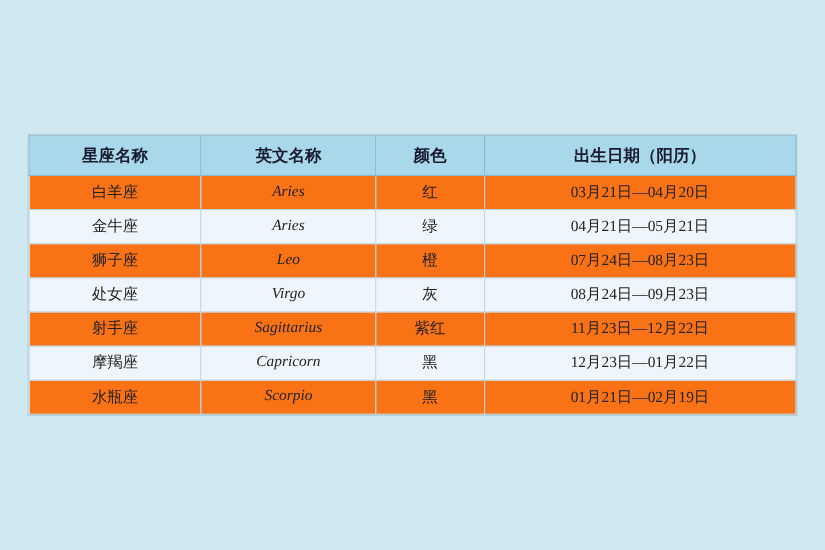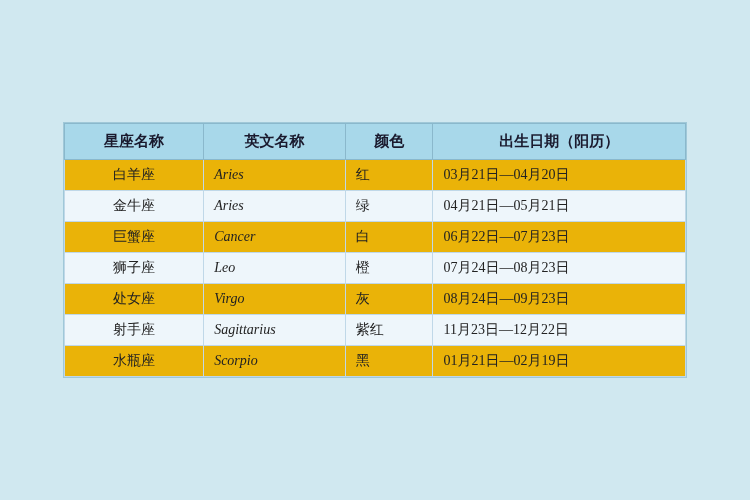--- a/index.html
+++ b/index.html
@@ -8,48 +8,49 @@
       height: 500px;
       background: #d0e8f0;
       display: flex;
       align-items: center;
       justify-content: center;
       font-family: "SimSun", "宋体", serif;
     }
     .table-container {
       background: #f0f8ff;
       border: 1px solid #a0c8d8;
-      width: 624px;
+      width: 700px;
     }
     table {
       width: 100%;
       border-collapse: collapse;
     }
     thead tr {
       background: #a8d8ea;
     }
     thead th {
       padding: 8px 10px;
       border: 1px solid #8ab8cc;
       font-size: 15px;
       font-weight: bold;
       color: #1a1a2e;
       text-align: center;
     }
     tbody tr {
-      background: #eab308;
+      background: #f97316;
     }
     tbody tr:nth-child(even) {
       background: #eef6fb;
     }
     tbody td {
       padding: 6px 10px;
       border: 1px solid #c0d8e8;
       font-size: 14px;
       color: #222;
+      text-align: center;
     }
     tbody td:first-child {
       text-align: center;
     }
     tbody td:nth-child(2) {
       font-style: italic;
     }
   </style>
 </head>
 <body>
@@ -71,44 +72,44 @@
           <td>红</td>
           <td>03月21日—04月20日</td>
         </tr>
         <tr>
           <td>金牛座</td>
           <td>Aries</td>
           <td>绿</td>
           <td>04月21日—05月21日</td>
         </tr>
         <tr>
-          <td>巨蟹座</td>
-          <td>Cancer</td>
-          <td>白</td>
-          <td>06月22日—07月23日</td>
-        </tr>
-        <tr>
           <td>狮子座</td>
           <td>Leo</td>
           <td>橙</td>
           <td>07月24日—08月23日</td>
         </tr>
         <tr>
           <td>处女座</td>
           <td>Virgo</td>
           <td>灰</td>
           <td>08月24日—09月23日</td>
         </tr>
         <tr>
           <td>射手座</td>
           <td>Sagittarius</td>
           <td>紫红</td>
           <td>11月23日—12月22日</td>
         </tr>
         <tr>
+          <td>摩羯座</td>
+          <td>Capricorn</td>
+          <td>黑</td>
+          <td>12月23日—01月22日</td>
+        </tr>
+        <tr>
           <td>水瓶座</td>
           <td>Scorpio</td>
           <td>黑</td>
           <td>01月21日—02月19日</td>
         </tr>
       </tbody>
   </table>
 </div>
 
 </body></html>

